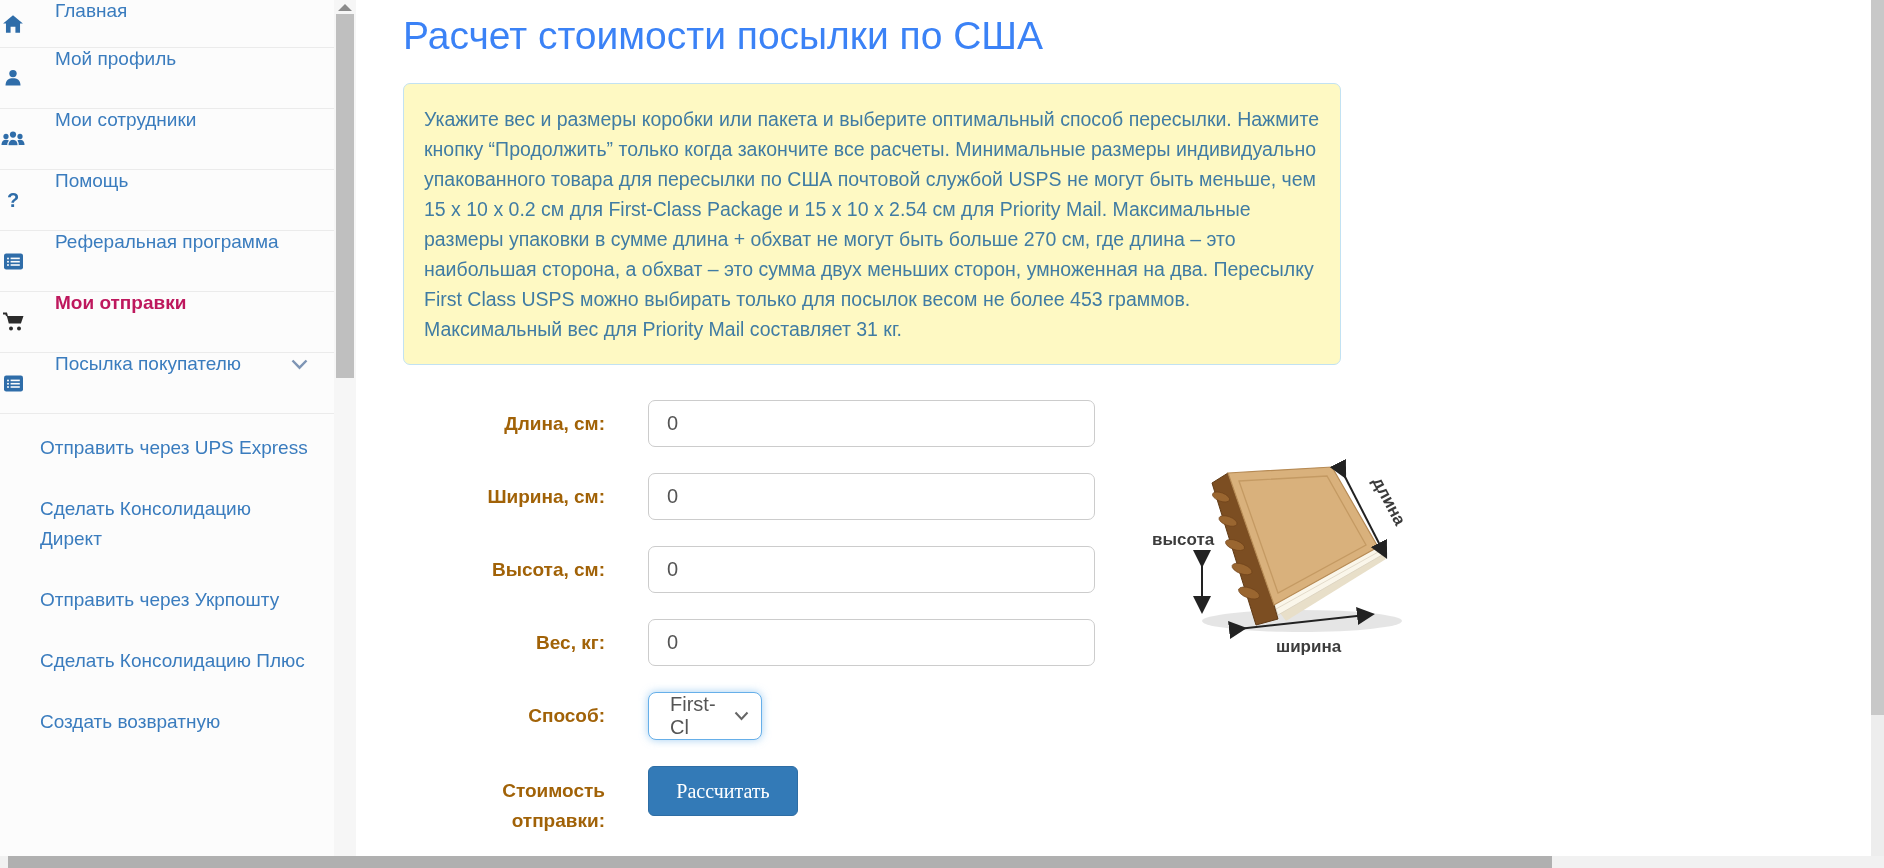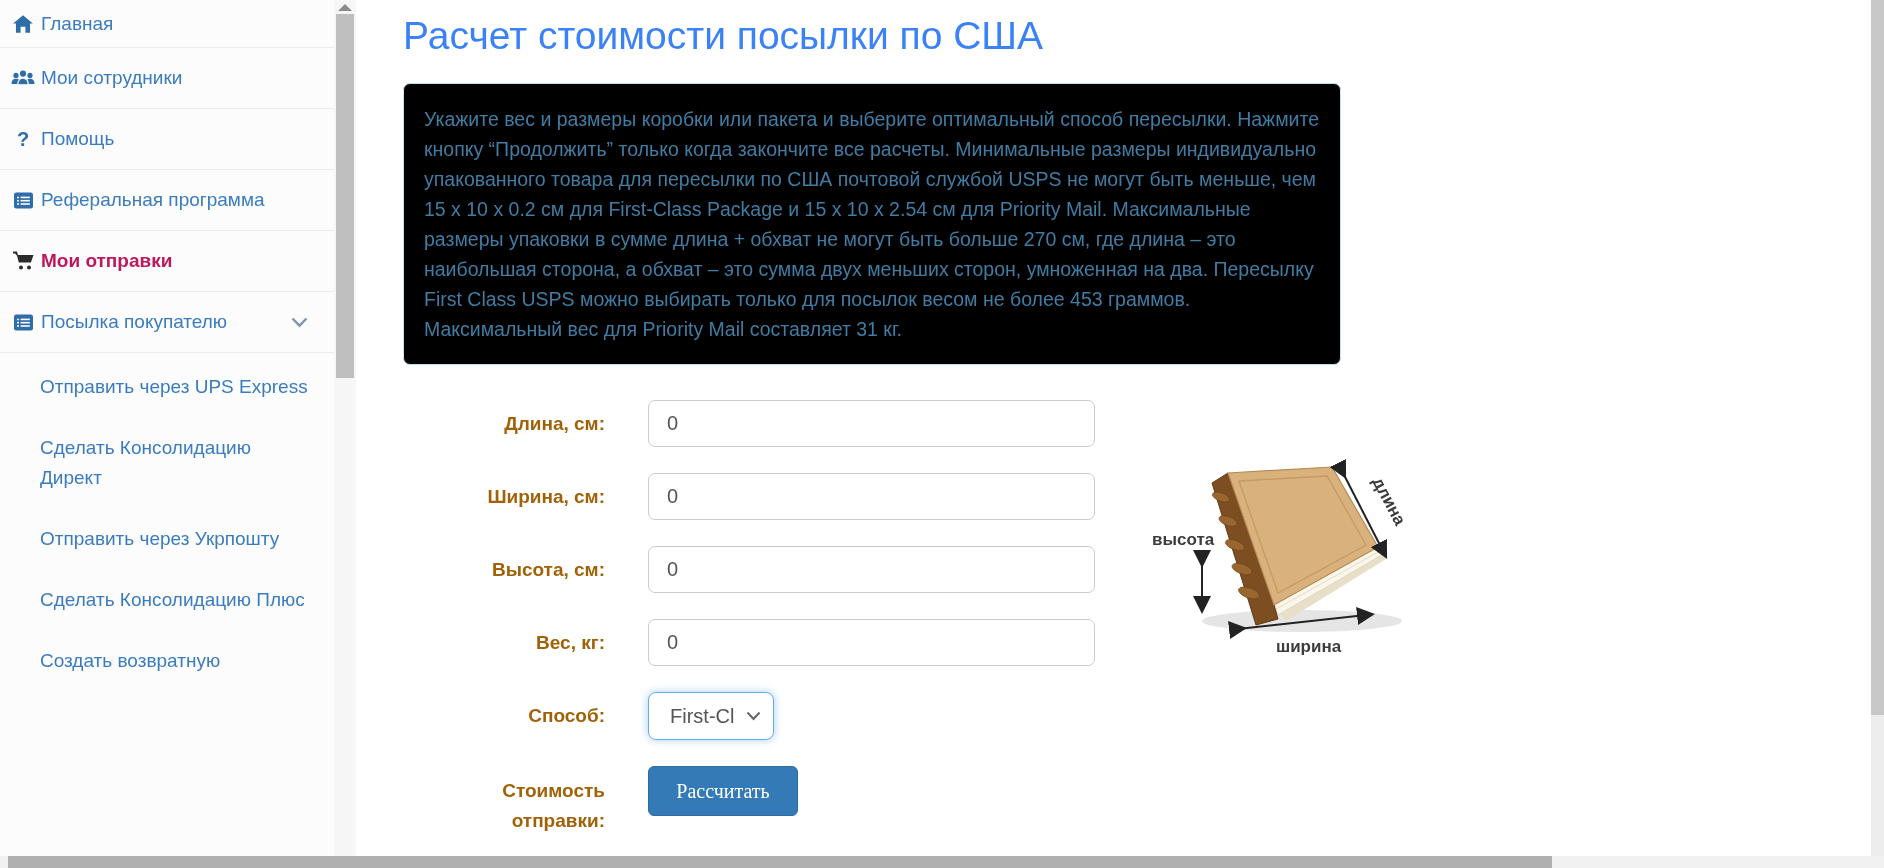--- a/index.html
+++ b/index.html
@@ -2,54 +2,54 @@
 <html><head>
 <meta charset="utf-8">
 <style>
   * { margin:0; padding:0; box-sizing:border-box; }
   html,body { width:1884px; height:868px; overflow:hidden; background:#fff;
               font-family:"Liberation Sans", sans-serif; position:relative; }
 
   
   .sidebar { position:absolute; left:0; top:0; width:334px; height:868px; background:#fcfcfc; }
   .nav { list-style:none; }
-  .nav li { display:flex; align-items:center; gap:5px; height:61px; padding:0 8px 0 10px;
+  .nav li { display:flex; gap:29px; height:61px; padding:0 8px 0 0;
             border-bottom:1px solid #ebebeb; color:#3a7cbe; font-size:19px; cursor:pointer; }
   .nav li:first-child { height:48px; }
   .nav li .icon { width:26px; min-width:26px; display:flex; justify-content:center; align-items:center; }
   .nav li.shipments { color:#be185d; font-weight:bold; }
   .q-glyph { font-weight:bold; font-size:20px; color:#2f6da9; }
   .chev { margin-left:auto; margin-right:18px; }
   .subnav { list-style:none; margin-top:9px; padding:0 8px 0 40px; }
   .subnav li { font-size:19px; line-height:30px; color:#3a7cbe; margin-bottom:31px;
                max-width:272px; cursor:pointer;margin-top:19px; }
 
   
   .sidebar-sb { position:absolute; left:334px; top:0; width:22px; height:868px; background:#f6f6f6; }
   .sb-up { position:absolute; top:4px; left:4px; width:0; height:0;
            border-left:7px solid transparent; border-right:7px solid transparent;
            border-bottom:7px solid #8a8a8a; }
   .sb-thumb { position:absolute; top:14px; left:2px; width:18px; height:364px; background:#bfbfbf; }
 
   
   .main { position:absolute; left:356px; top:0; width:1506px; height:856px; padding-left:47px; }
   h1.title { margin-top:14px; font-size:39px; font-weight:400; color:#3b82f6; }
-  .info-box { margin-top:25px; width:938px; background:#000000; border:1px solid #c2e2f2;
+  .info-box { margin-top:25px; width:938px; background:#fef9c3; border:1px solid #c2e2f2;
               border-radius:7px; padding:20px 20px; color:#407ca3; font-size:19.5px; line-height:30px; }
 
   .calc-form { margin-top:35px; }
   .frow { display:flex; margin-bottom:26px; }
   .flabel { width:202px; min-width:202px; text-align:right; font-weight:bold; color:#a16207;
             font-size:19px; padding-top:13px; }
   .flabel.cost { padding-top:10px; line-height:30px; }
   .flabel.cost span { display:block; }
   .fctrl { margin-left:43px; }
   .finput { width:447px; height:47px; border:1px solid #ccc; border-radius:7px; font-size:20px;
             color:#555; padding-left:18px; background:#fff; font-family:"Liberation Sans",sans-serif; }
-  .fselect { width:126px; height:48px; border:1px solid #66afe9; border-radius:8px;
+  .fselect { width:114px; height:48px; border:1px solid #66afe9; border-radius:8px;
              box-shadow:0 0 8px rgba(102,175,233,.6); display:flex; align-items:center;
              background:#fff; padding:0 12px 0 21px; cursor:pointer; }
   .fselect .sel-text { font-size:20px; color:#555; flex:1; }
   .btn-calc { margin-left:43px; width:150px; height:50px; background:#337ab7; border:1px solid #2e6da4;
               border-radius:6px; color:#fff; font-size:20px; cursor:pointer;
               font-family:Liberation Serif, serif; }
 
   
   .figure { position:absolute; left:1150px; top:437px; width:335px; height:228px; }
 
@@ -64,20 +64,29 @@
 
 <aside class="sidebar">
   <ul class="nav">
     <li>
       <span class="icon">
         <svg width="22" height="20" viewBox="0 0 20 18">
             <path d="M10 1 L19 8.6 H16.4 V17 H12.2 V11.6 H7.8 V17 H3.6 V8.6 H1 Z" fill="#2f6da9"></path>
           </svg>
       </span>
       <span>Главная</span>
+    </li>
+    <li>
+      <span class="icon">
+        <svg width="20" height="20" viewBox="0 0 20 20">
+            <circle cx="10" cy="5.6" r="3.7" fill="#2f6da9"></circle>
+            <path d="M2.5,17.5 C2.5,12 6,10.2 10,10.2 C14,10.2 17.5,12 17.5,17.5 Z" fill="#2f6da9"></path>
+          </svg>
+      </span>
+      <span>Мой профиль</span>
     </li>
     <li>
       <span class="icon">
         <svg width="24" height="20" viewBox="0 0 24 20">
           <circle cx="5" cy="7.4" r="2.6" fill="#2f6da9"></circle>
             <path d="M0.5,16 C0.5,11.8 3,10.7 5,10.7 C7,10.7 9.5,11.8 9.5,16 Z" fill="#2f6da9"></path>
           <circle cx="19" cy="7.4" r="2.6" fill="#2f6da9"></circle>
             <path d="M14.5,16 C14.5,11.8 17,10.7 19,10.7 C21,10.7 23.5,11.8 23.5,16 Z" fill="#2f6da9"></path>
           <circle cx="12" cy="5.6" r="3.1" fill="#fcfcfc" stroke="#fcfcfc" stroke-width="1.6"></circle>
           <circle cx="12" cy="5.6" r="3.1" fill="#2f6da9"></circle>

